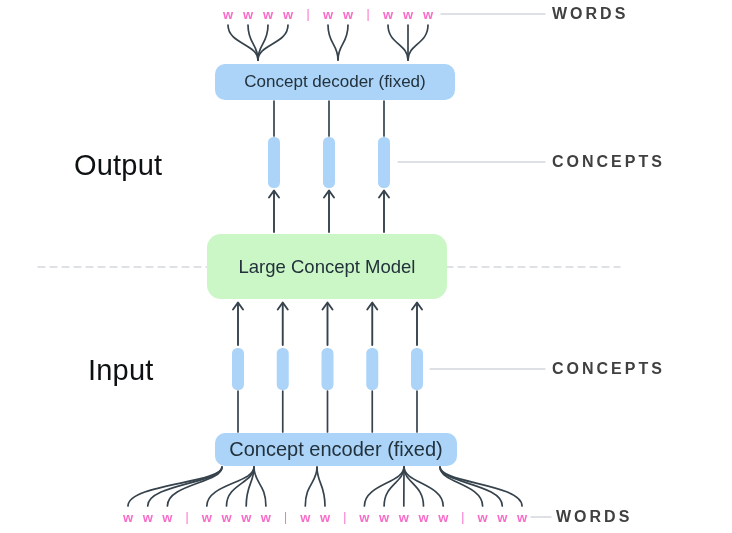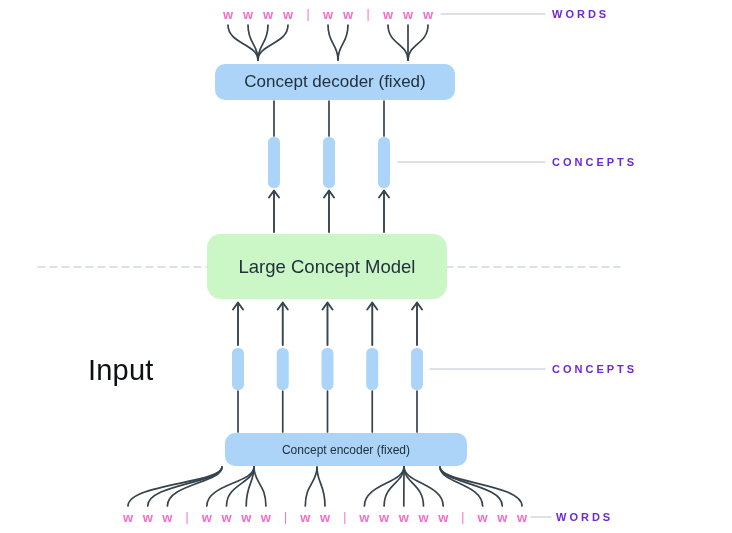--- a/index.html
+++ b/index.html
@@ -9,29 +9,29 @@
   }
   svg.lines{position:absolute;left:0;top:0;width:732px;height:533px;}
   .box{
     position:absolute;display:flex;align-items:center;justify-content:center;
     color:#22313b;border-radius:10px;white-space:nowrap;
   }
   .box-blue{background:#abd4f8;}
   .box-green{background:#cbf6c6;border-radius:14px;}
   #decoder-box{left:215px;top:64px;width:240px;height:36px;font-size:17px;}
   #lcm-box{left:207px;top:234px;width:240px;height:65px;font-size:18.5px;}
-  #encoder-box{left:215px;top:433px;width:242px;height:33px;font-size:12px;margin-left:10px;}
+  #encoder-box{left:215px;top:433px;width:242px;height:33px;font-size:20px;}
   .io-label{
     position:absolute;font-size:29px;font-weight:500;color:#0e1112;letter-spacing:.2px;
   }
   #output-label{left:74px;top:149px;}
   #input-label{left:88px;top:354px;}
   .side-label{
-    position:absolute;font-size:11px;font-weight:700;letter-spacing:3px;
-    color:#6d28d9;transform:translateY(-50%);white-space:nowrap;
+    position:absolute;font-size:16px;font-weight:700;letter-spacing:3px;
+    color:#404040;transform:translateY(-50%);white-space:nowrap;
   }
   #words-top-label{left:552px;top:14px;}
   #concepts-output-label{left:552px;top:162px;}
   #concepts-input-label{left:552px;top:369px;}
   #words-bottom-label{left:556px;top:517px;}
   .word{
     position:absolute;transform:translate(-50%,-50%);
     font-size:13px;font-weight:700;color:#f86cc8;line-height:1;
   }
   .sep{font-weight:400;font-size:12px;}
@@ -141,19 +141,20 @@
       <span class="word sep" style="left: 462.9px; top: 517px;">|</span>
       <span class="word" style="left: 482.6px; top: 517px;">w</span>
       <span class="word" style="left: 502.3px; top: 517px;">w</span>
       <span class="word" style="left: 522px; top: 517px;">w</span>
     </div>
 
   <div class="box box-blue" id="decoder-box">Concept decoder (fixed)</div>
   <div class="box box-green" id="lcm-box">Large Concept Model</div>
   <div class="box box-blue" id="encoder-box">Concept encoder (fixed)</div>
 
+  <div class="io-label" id="output-label">Output</div>
   <div class="io-label" id="input-label">Input</div>
 
   <div class="side-label" id="words-top-label">WORDS</div>
   <div class="side-label" id="concepts-output-label">CONCEPTS</div>
   <div class="side-label" id="concepts-input-label">CONCEPTS</div>
   <div class="side-label" id="words-bottom-label">WORDS</div>
 </div>
 
 </body></html>

